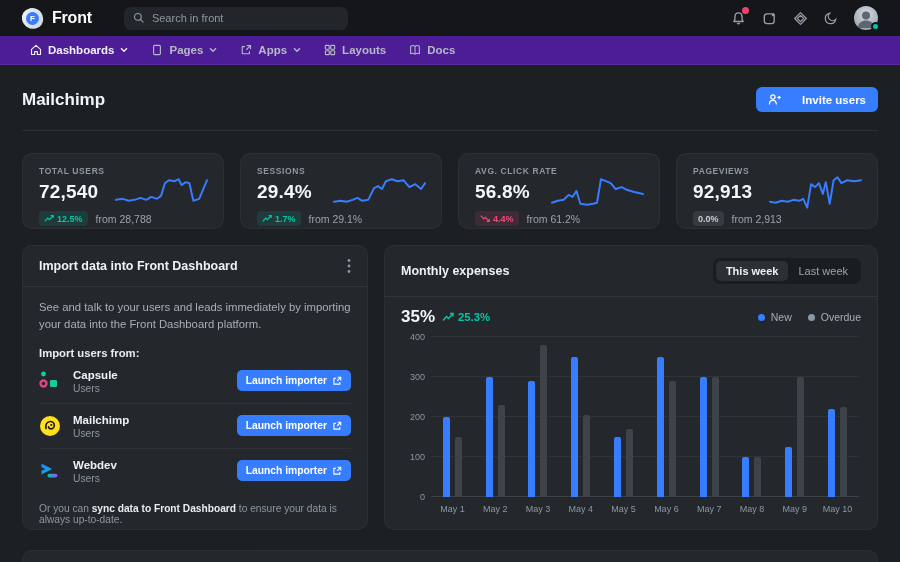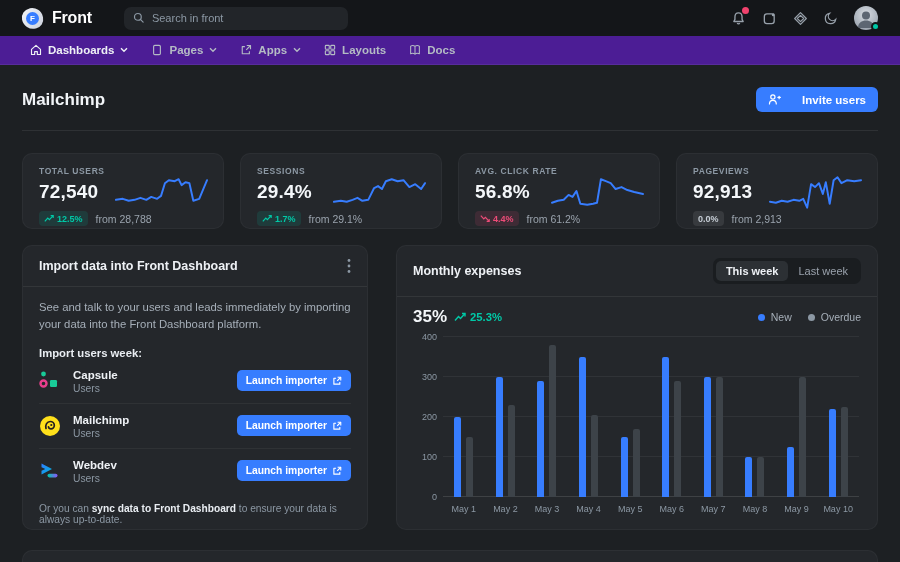--- a/index.html
+++ b/index.html
@@ -62,21 +62,21 @@
   .badge { display:inline-flex; align-items:center; gap:3px; font-size:9px; font-weight:700;
           padding:2.5px 5px; border-radius:4px; }
   .badge.up { color:#00c9a7; background:rgba(0,201,167,.13); }
   .badge.down { color:#ed4c78; background:rgba(237,76,120,.13); }
   .badge.neutral { color:#c6cdd5; background:rgba(255,255,255,.09); }
   .badge svg.down-flip { transform:scaleY(-1); }
   .stat-from { font-size:10.5px; color:#9aa3ad; }
   .spark { position:absolute; right:14px; top:16px; }
 
   
-  .main-row { display:flex; gap:28px; margin-bottom:20px;margin-top:8px; }
+  .main-row { display:flex; gap:16px; margin-bottom:20px;margin-top:8px; }
   .card { background:#24272b; border:1px solid rgba(255,255,255,.04); border-radius:10px;
           height:285px; overflow:hidden; }
   .card-header { display:flex; align-items:center; justify-content:space-between;
           padding:12px 16px; border-bottom:1px solid rgba(255,255,255,.07); }
   .card-title { font-size:12.5px; font-weight:700; color:#eef1f5; }
 
   .import-card { width:346px; flex:none; }
   .import-body { padding:12px 16px; }
   .import-desc { font-size:11.3px; color:#a6afb9; line-height:1.5; }
   .import-sub { font-size:11.3px; font-weight:700; color:#e9edf2; margin-top:14px; }
@@ -314,21 +314,21 @@
         <span class="ellipsis">
           <svg width="4" height="16" viewBox="0 0 4 16">
               <circle cx="2" cy="2.5" r="1.4" fill="currentColor"></circle>
               <circle cx="2" cy="8" r="1.4" fill="currentColor"></circle>
               <circle cx="2" cy="13.5" r="1.4" fill="currentColor"></circle>
             </svg>
         </span>
       </div>
       <div class="import-body">
         <p class="import-desc">See and talk to your users and leads immediately by importing your data into the Front Dashboard platform.</p>
-        <p class="import-sub">Import users week:</p>
+        <p class="import-sub">Import users from:</p>
 
         <div class="import-row">
           <svg class="import-icon" viewBox="0 0 22 22">
             <circle cx="4.5" cy="4" r="2.4" fill="#19cb98"></circle>
             <circle cx="4.5" cy="13.5" r="3" fill="none" stroke="#e83e8c" stroke-width="2.4"></circle>
             <rect x="11" y="10" width="7" height="7" rx="1.2" fill="#19cb98"></rect>
           </svg>
           <div>
             <div class="import-name">Capsule</div>
             <div class="import-type">Users</div>

